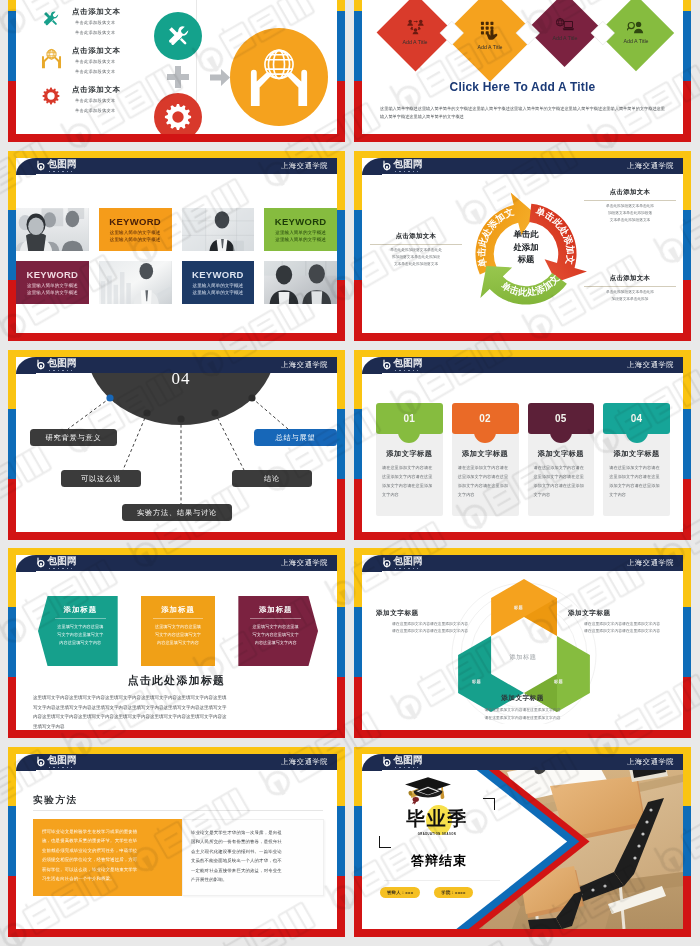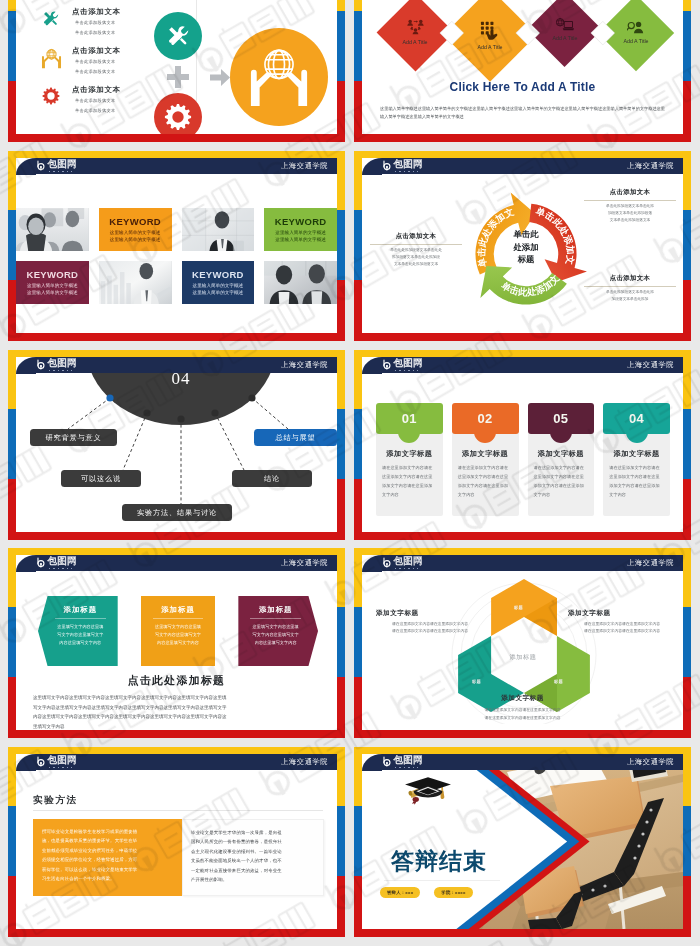--- a/index.html
+++ b/index.html
@@ -107,21 +107,21 @@
   .ab2{left:45px;top:113px;width:80px;}
   .ab3{left:106px;top:147px;width:110px;}
   .ab4{left:216px;top:113px;width:80px;}
   .ab5{left:238px;top:72px;width:83px;}
 
   
   .ncards{position:absolute;left:14px;top:46px;width:294px;height:113px;display:flex;gap:9px;}
   .ncard{position:relative;flex:1;}
   .nc-top{position:absolute;left:0;right:0;top:0;height:31px;background:var(--c);border-radius:3px;
           display:flex;align-items:center;justify-content:center;z-index:3;}
-  .nc-num{color:#f5f7f0;font-size:13px;font-weight:bold;font-family:"Liberation Sans",sans-serif;letter-spacing:.4px;}
+  .nc-num{color:#f5f7f0;font-size:10px;font-weight:bold;font-family:"Liberation Sans",sans-serif;letter-spacing:.4px;}
   .nc-tail{position:absolute;left:50%;bottom:-9px;transform:translateX(-50%);
            width:22px;height:11px;background:var(--c);border-radius:0 0 11px 11px;}
   .nc-body{position:absolute;left:0;top:22px;right:0;height:91px;background:#efefef;border-radius:2px;z-index:1;
            padding:24px 6px 0;box-sizing:border-box;}
   .nc-t{font-size:7.2px;font-weight:bold;color:#2f3337;text-align:center;letter-spacing:.5px;margin-bottom:4px;}
   .nc-l{font-size:4.1px;color:#63686c;line-height:2.2;letter-spacing:.1px;}
 
   
   .ablks{position:absolute;left:22px;top:41px;width:280px;height:70px;display:flex;gap:23px;}
   .ablk{position:relative;flex:1;background:var(--c);color:#fff;padding:9px 6px 0 6px;box-sizing:border-box;}
@@ -169,21 +169,21 @@
   .badge-dot{position:absolute;left:41px;top:1px;width:26px;height:30px;background:#f7e04b;
              border-radius:48% 52% 45% 55% / 50% 48% 52% 50%;}
   .badge-t{position:absolute;left:0;top:0px;width:104px;text-align:center;font-size:19px;font-weight:bold;
            color:#101010;letter-spacing:1.5px;line-height:30px;}
   .badge-s{position:absolute;left:0;top:29px;width:104px;text-align:center;font-size:2.7px;
            color:#1d1d1d;letter-spacing:.5px;font-family:"Liberation Sans",sans-serif;font-weight:bold;}
   .bk{position:absolute;width:11px;height:11px;}
   .bk-tl{right:-6px;top:-6px;border-top:1.3px solid #141414;border-right:1.3px solid #141414;}
   .bk-bl{left:-6px;bottom:-4px;border-bottom:1.3px solid #141414;border-left:1.3px solid #141414;}
   .endtitle{position:absolute;left:20px;top:94px;width:114px;text-align:center;z-index:4;
-            font-size:23px;font-weight:bold;color:#0c4a6e;letter-spacing:1px;line-height:26px;}
+            font-size:13px;font-weight:bold;color:#000000;letter-spacing:1px;line-height:26px;}
   .endrule{position:absolute;left:22px;top:126px;width:116px;height:.8px;background:#eeeeee;z-index:4;}
   .tags{position:absolute;left:18px;top:133px;width:128px;display:flex;gap:14px;z-index:4;}
   .tag{display:inline-block;background:#f5c022;color:#3a2f18;font-size:4.4px;border-radius:8px;
        padding:3.2px 7px;letter-spacing:.2px;white-space:nowrap;font-weight:bold;}
 </style>
 </head>
 <body>
 
 <div class="grid">
 
@@ -1098,20 +1098,27 @@
           <path d="M68.6 29h5.4l1.6 10c.3 2.2-1.3 4-3.4 4s-3.8-1.6-3.6-3.8z" fill="#c8922f"></path>
         </g>
         <g>
           <path d="M45 2 88 16 45 30 2 16z" fill="#141414"></path>
           <path d="M45 18 72 28c0 8-12 12-27 12S18 36 18 28l27-10z" fill="#1d1d1d"></path>
           <path d="M45 20 67 28.5 45 36 23 28.5z" fill="#fdfdfd" opacity=".9"></path>
           <path d="M45 22.5 62 29 45 35 28 29z" fill="#141414"></path>
         </g>
       </svg>
     </div>
+    <div class="badge">
+      <i class="badge-dot"></i>
+      <span class="badge-t">毕业季</span>
+      <span class="badge-s">GRADUATION SEASON</span>
+      <i class="bk bk-tl"></i>
+      <i class="bk bk-bl"></i>
+    </div>
     <div class="endtitle">答辩结束</div>
     <i class="endrule"></i>
     <div class="tags">
       <span class="tag">答辩人：xxx</span>
       <span class="tag">学院：xxxx</span>
     </div>
   </div>
   <div class="fr-top"></div>
   <div class="fr-bot"></div>
   <div class="fr-l">

